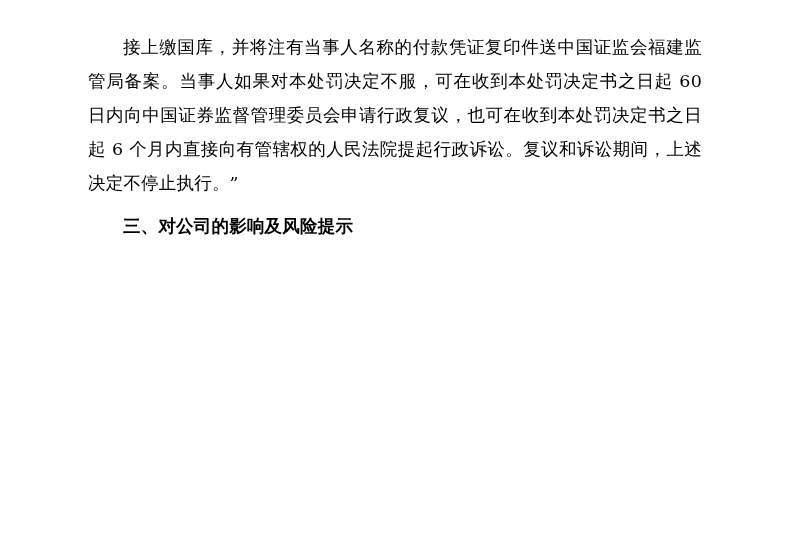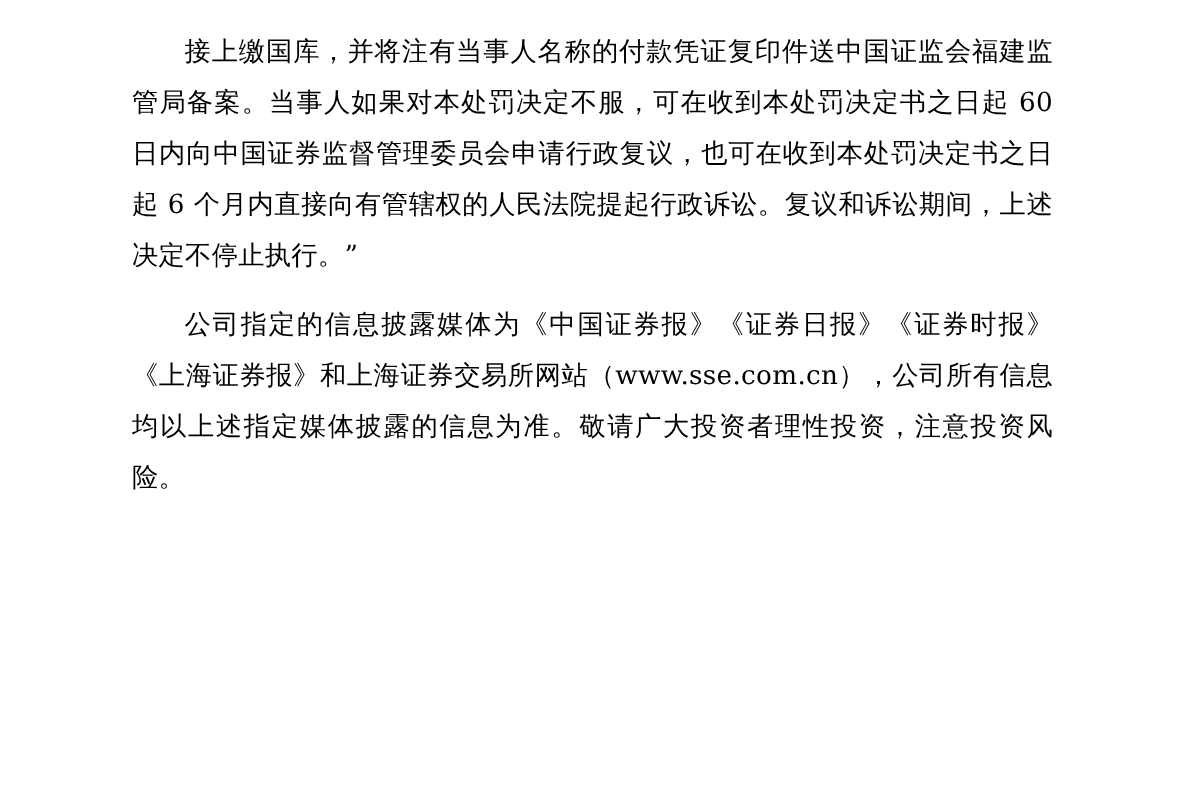--- a/index.html
+++ b/index.html
@@ -12,21 +12,21 @@
     background: #ffffff;
     font-family: "DejaVu Serif", serif;
     color: #000000;
     overflow: hidden;
   }
   .page {
     position: relative;
     width: 790px;
     height: 539px;
     box-sizing: border-box;
-    padding: 18px 88px 0 88px;
+    padding: 30px 88px 0 88px;
   }
   .para {
     font-size: 17.5px;
     line-height: 34px;
     text-align: justify;
     text-justify: inter-ideograph;
     margin: 0 0 0 0;
     letter-spacing: 0.2px;
   }
   .indent {
@@ -45,21 +45,21 @@
 </style>
 </head>
 <body>
 
 <div class="page">
 
   <p class="para indent">接上缴国库，并将注有当事人名称的付款凭证复印件送中国证监会福建监管局备案。当事人如果对本处罚决定不服，可在收到本处罚决定书之日起 60 日内向中国证券监督管理委员会申请行政复议，也可在收到本处罚决定书之日起 6 个月内直接向有管辖权的人民法院提起行政诉讼。复议和诉讼期间，上述决定不停止执行。”</p>
 
   <div class="spacer-sm"></div>
 
+  <h2 class="heading">三、对公司的影响及风险提示</h2>
 
 
   <div class="spacer-sm"></div>
 
-  <p class="para indent">公司指定的信息披露媒体为《中国证券报》《证券日报》《证券时报》《上海证券报》和上海证券交易所网站（www.sse.com.cn），公司所有信息均以上述指定媒体披露的信息为准。敬请广大投资者理性投资，注意投资风险。</p>
 
   <div class="spacer-md"></div>
 
 </div>
 
 </body></html>

